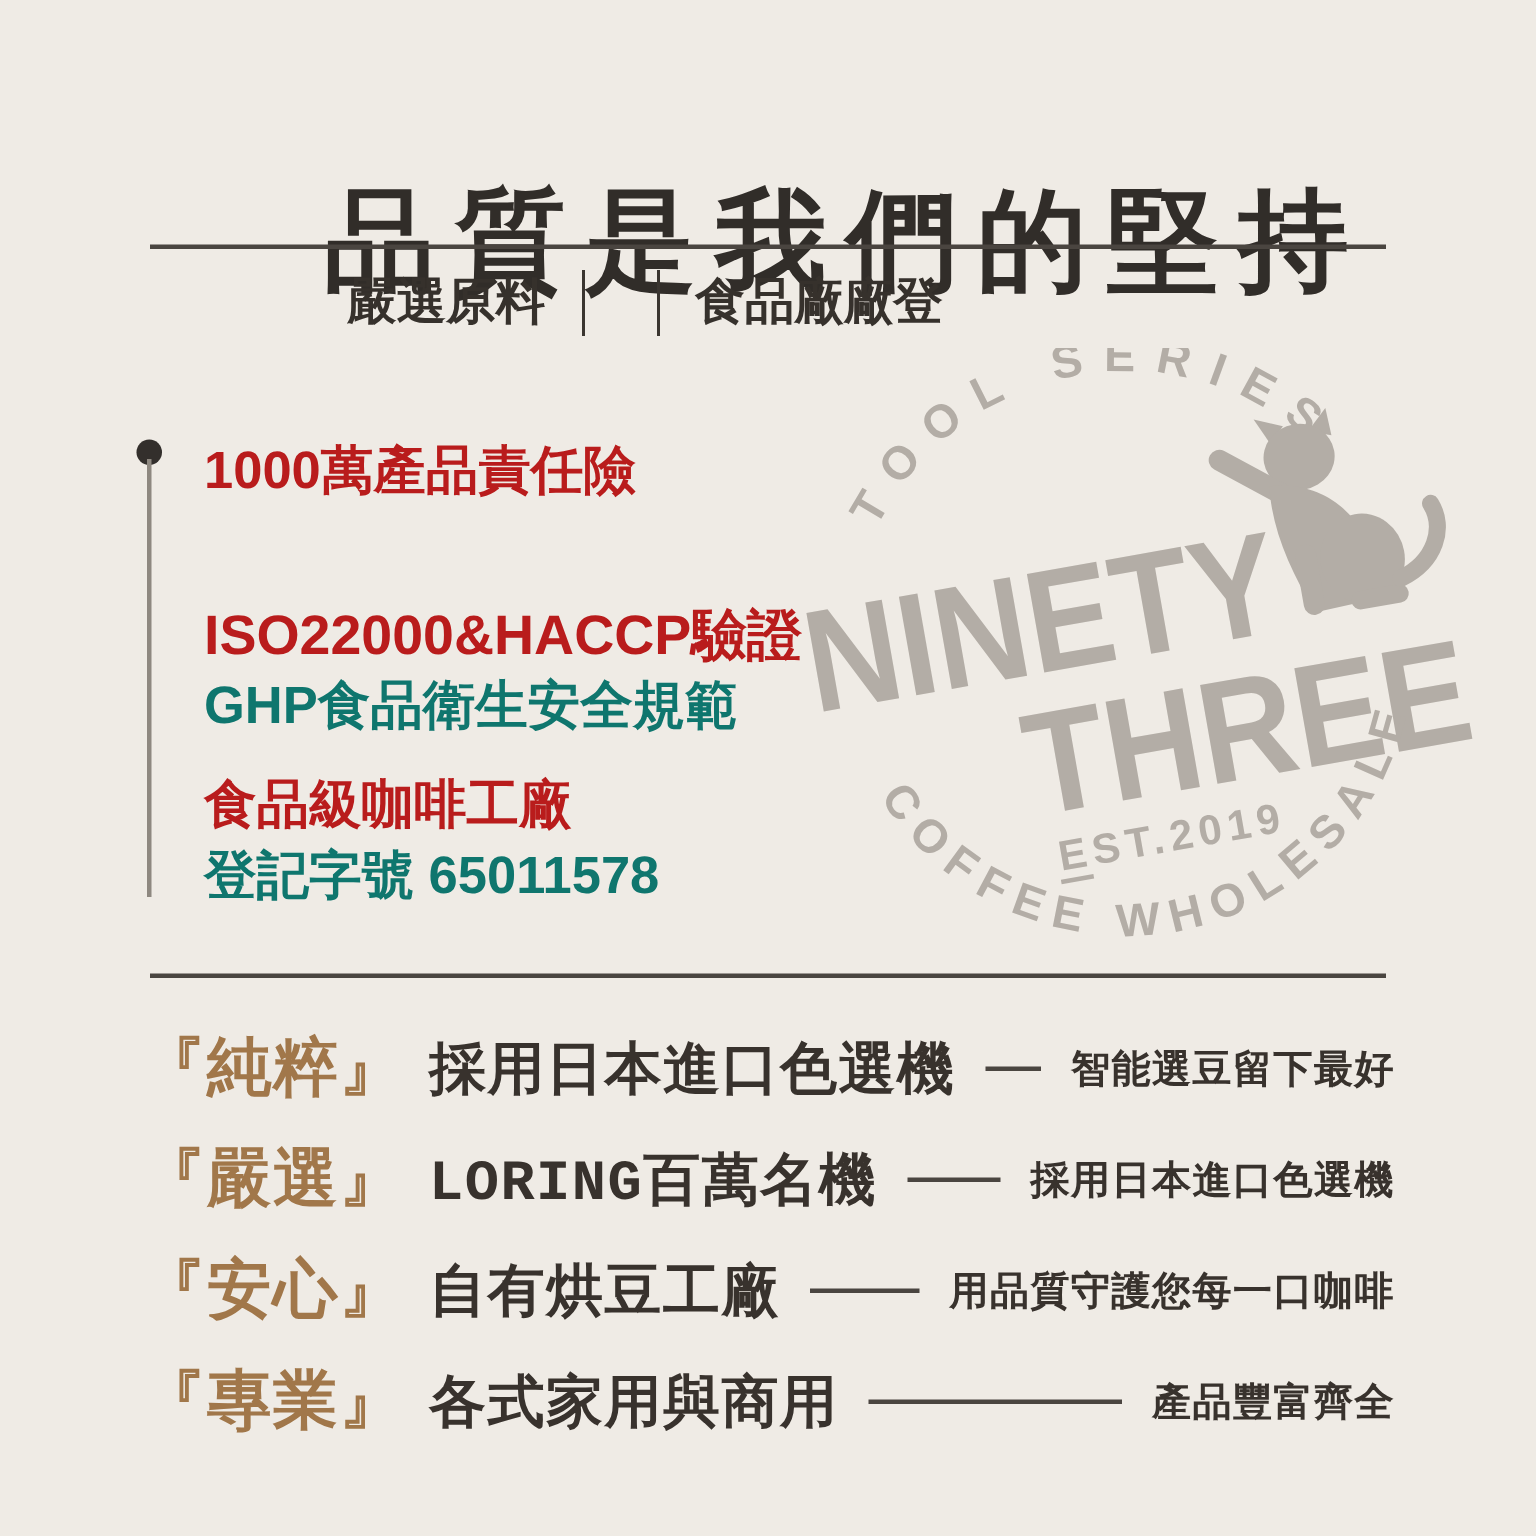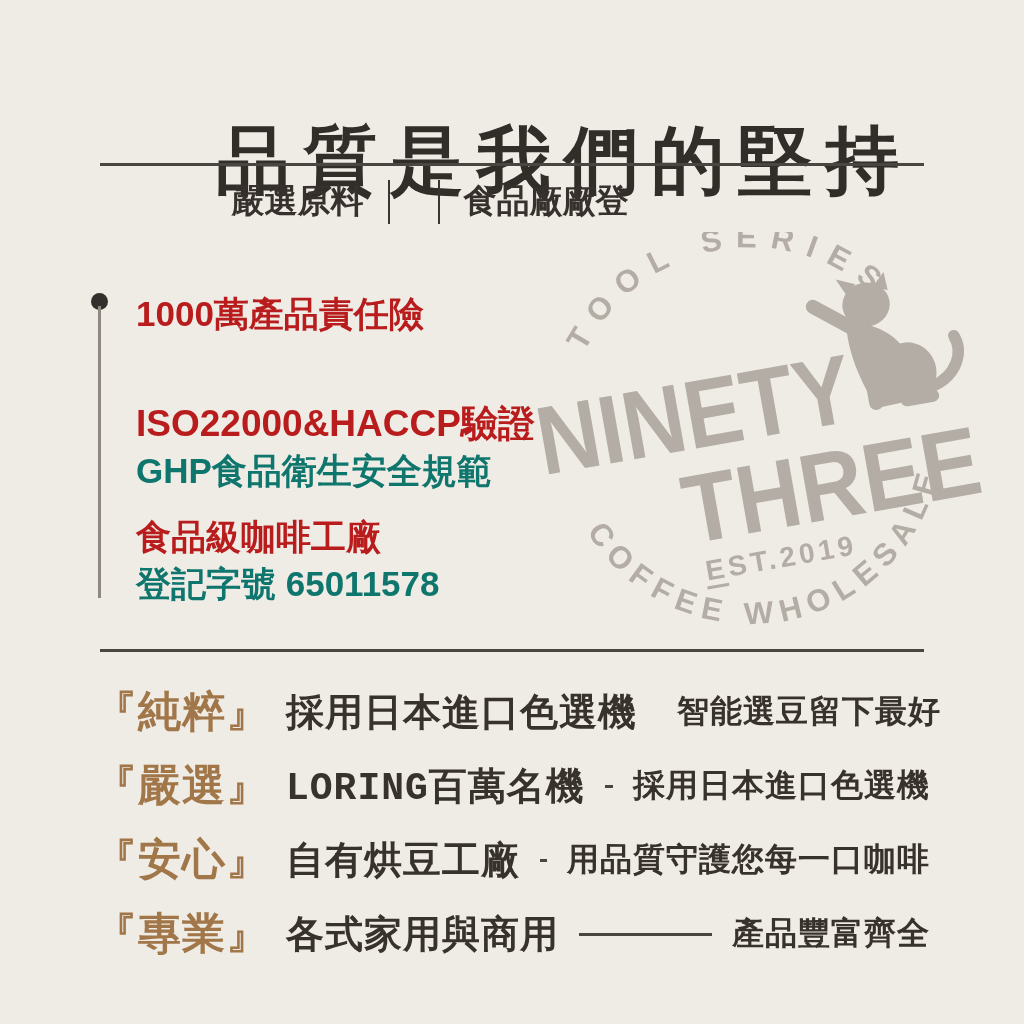--- a/index.html
+++ b/index.html
@@ -67,21 +67,21 @@
     white-space:nowrap;letter-spacing:1px;
   }
   .feature-desc{
     font-size:38px;font-weight:700;color:#38322D;
     margin-left:16px;white-space:nowrap;letter-spacing:1px;
   }
   .feature-line{
     flex:1;height:3px;background:#4A4540;margin:0 20px;align-self:center;
   }
   .feature-benefit{
-    font-size:32px;font-weight:700;color:#38322D;
+    font-size:26px;font-weight:700;color:#38322D;
     white-space:nowrap;letter-spacing:1px;
   }
 </style>
 </head>
 <body>
 
 <div class="page">
 
   <h1 class="title">品質是我們的堅持</h1>
   <div class="title-divider"></div>

